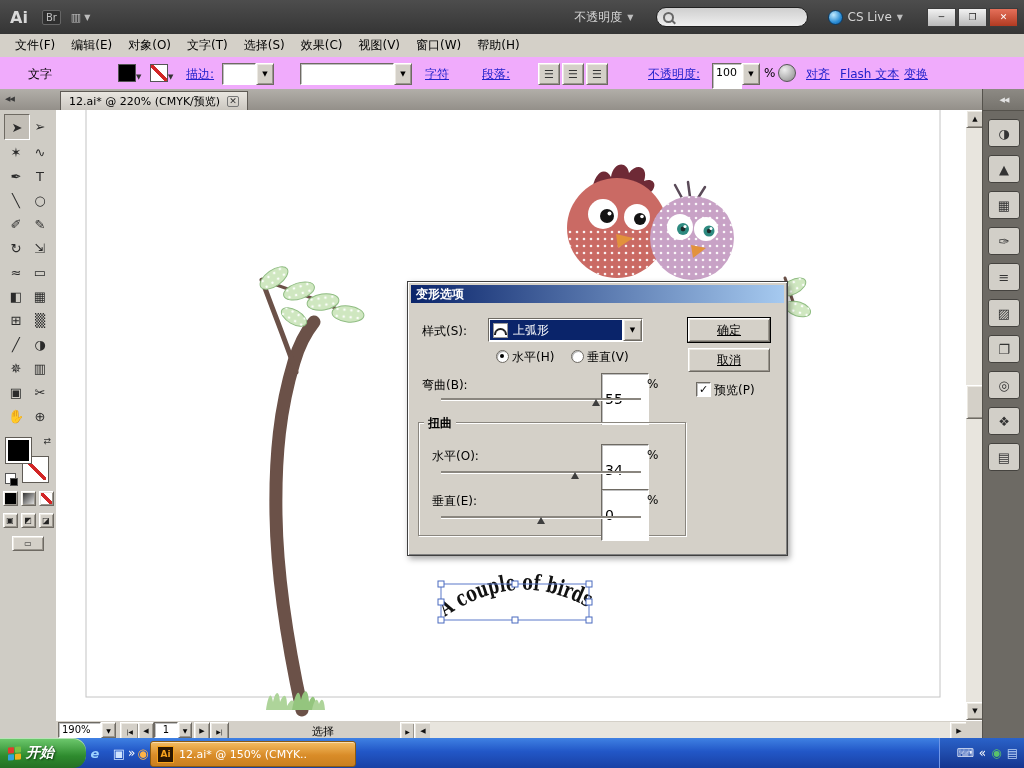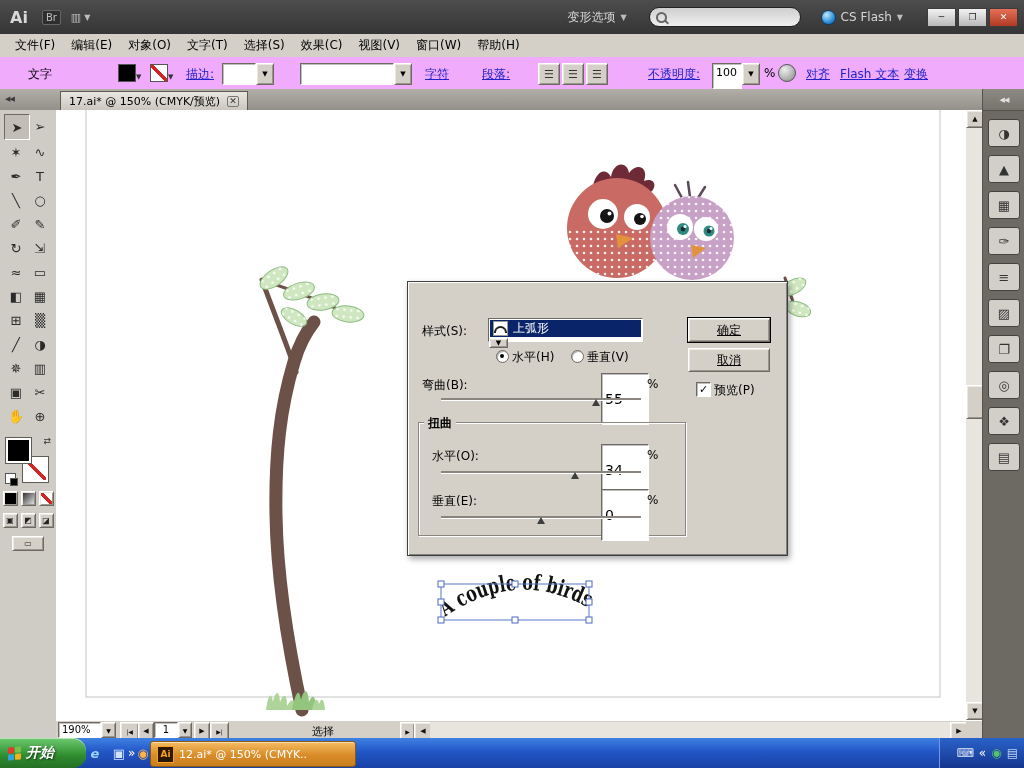--- a/index.html
+++ b/index.html
@@ -95,21 +95,21 @@
 
   
   .dock{position:absolute;left:982px;top:89px;width:42px;height:649px;background:#6d6a64;border-left:1px solid #55524c;}
   .dock-head{height:21px;display:flex;align-items:center;justify-content:center;color:#e2e2e2;font-size:7px;letter-spacing:-1px;background:linear-gradient(#8d8a84,#767playing370);background:linear-gradient(#8d8a84,#76736d);border-bottom:1px solid #55524c;}
   .dock-icon{width:30px;height:26px;margin:8px auto 0;background:#d2cfc8;border:1px solid #45433f;border-radius:3px;display:flex;align-items:center;justify-content:center;font-size:13px;color:#333;}
 
   
   .dialog{position:absolute;left:407px;top:281px;width:379px;height:273px;background:#d4d0c8;border:1px solid #404040;box-shadow:inset 1px 1px 0 #fff, inset -1px -1px 0 #808080, 2px 3px 6px rgba(0,0,0,.35);z-index:60;}
   .dlg-title{position:absolute;left:3px;top:3px;right:3px;height:18px;background:linear-gradient(90deg,#0a246a,#a6caf0);color:#fff;font-weight:bold;font-size:12px;display:flex;align-items:center;padding-left:5px;}
   .dlg-lbl{position:absolute;font-size:12px;}
-  .dlg-combo{position:absolute;left:80px;top:36px;width:153px;height:22px;display:flex;background:#fff;border:1px solid;border-color:#6e6a63 #fff #fff #6e6a63;flex-direction:column;}
+  .dlg-combo{position:absolute;left:80px;top:36px;width:153px;height:22px;display:flex;background:#fff;border:1px solid;border-color:#6e6a63 #fff #fff #6e6a63;}
   .dlg-combo .sel{flex:1;background:#0a246a;color:#fff;display:flex;align-items:center;gap:5px;padding-left:3px;font-size:12px;margin:1px;}
   .arc-icon{width:13px;height:13px;background:#fff;border:1px solid #999;flex:0 0 auto;}
   .arc-icon i{display:block;width:9px;height:5px;margin:4px auto 0;border:2px solid #222;border-bottom:none;border-radius:9px 9px 0 0;}
   .dlg-combo .cbtn{width:17px;font-size:7px;display:flex;align-items:center;justify-content:center;}
   .radio{position:absolute;width:11px;height:11px;border-radius:50%;background:#fff;border:1px solid #6e6a63;box-shadow:inset 1px 1px 0 rgba(0,0,0,.3);}
   .radio.checked::after{content:'';position:absolute;left:2.5px;top:2.5px;width:4px;height:4px;border-radius:50%;background:#000;}
   .dlg-field{position:absolute;width:40px;height:18px;font-size:14px;padding:16px 3px;font-family:"DejaVu Sans",sans-serif;}
   .slider-track{position:absolute;width:200px;height:2px;background:#8a867f;box-shadow:0 1px 0 #fff;}
   .slider-thumb{position:absolute;width:0;height:0;border-left:4px solid transparent;border-right:4px solid transparent;border-bottom:7px solid #3e3e3e;}
   .groupbox{position:absolute;left:10px;top:140px;width:266px;height:112px;border:1px solid #8a867f;box-shadow:inset 1px 1px 0 #fff,1px 1px 0 #fff;}
@@ -137,30 +137,30 @@
 
   <div class="titlebar">
     <span class="ai-badge">Ai</span>
     <span class="br-badge">Br</span>
     <span class="arrange-btn">
       <span>▥</span>
       <span class="caret">▼</span>
     </span>
     <span class="tb-spacer"></span>
     <span class="workspace-btn">
-      <span>变形选项</span>
+      <span>不透明度</span>
       <span class="caret">▼</span>
     </span>
     <span class="searchbox">
       <span class="search-glass"></span>
       <input placeholder="" style="">
     </span>
     <span class="cslive">
       <span class="orb"></span>
-      <span>CS Flash</span>
+      <span>CS Live</span>
       <span class="caret">▼</span>
     </span>
     <span class="winbtns">
       <span class="winbtn">─</span>
       <span class="winbtn">❐</span>
       <span class="winbtn close">✕</span>
     </span>
   </div>
 
   <div class="menubar">
@@ -205,21 +205,21 @@
     <span class="lbl" style="left:764px">%</span>
     <span class="recolor"></span>
     <span class="bluelink" style="left:806px">对齐</span>
     <span class="bluelink" style="left:840px">Flash 文本</span>
     <span class="bluelink" style="left:904px">变换</span>
   </div>
 
   <div class="tabstrip">
     <span class="collapse-l">◀◀</span>
     <span class="doctab">
-      <span>17.ai* @ 150% (CMYK/预览)</span>
+      <span>12.ai* @ 220% (CMYK/预览)</span>
       <span class="closex">✕</span>
     </span>
   </div>
 
   <div class="toolpanel">
     <div class="tools-grid">
         <div class="tool active">
           <span>➤</span>
         </div>
         <div class="tool">
@@ -418,20 +418,23 @@
             <rect x="530" y="489" width="6" height="6"></rect>
           <rect x="382" y="507" width="6" height="6"></rect>
             <rect x="456" y="507" width="6" height="6"></rect>
             <rect x="530" y="507" width="6" height="6"></rect>
         </g>
       </g>
     </svg>
   </div>
 
   <div class="dialog">
+    <div class="dlg-title">
+      <span>变形选项</span>
+    </div>
 
     <span class="dlg-lbl" style="left:14px;top:41px">样式(S):</span>
     <div class="dlg-combo">
       <span class="sel">
         <span class="arc-icon">
             <i></i>
           </span>
         <span>上弧形</span>
       </span>
       <span class="cbtn bevel-out">▼</span>

